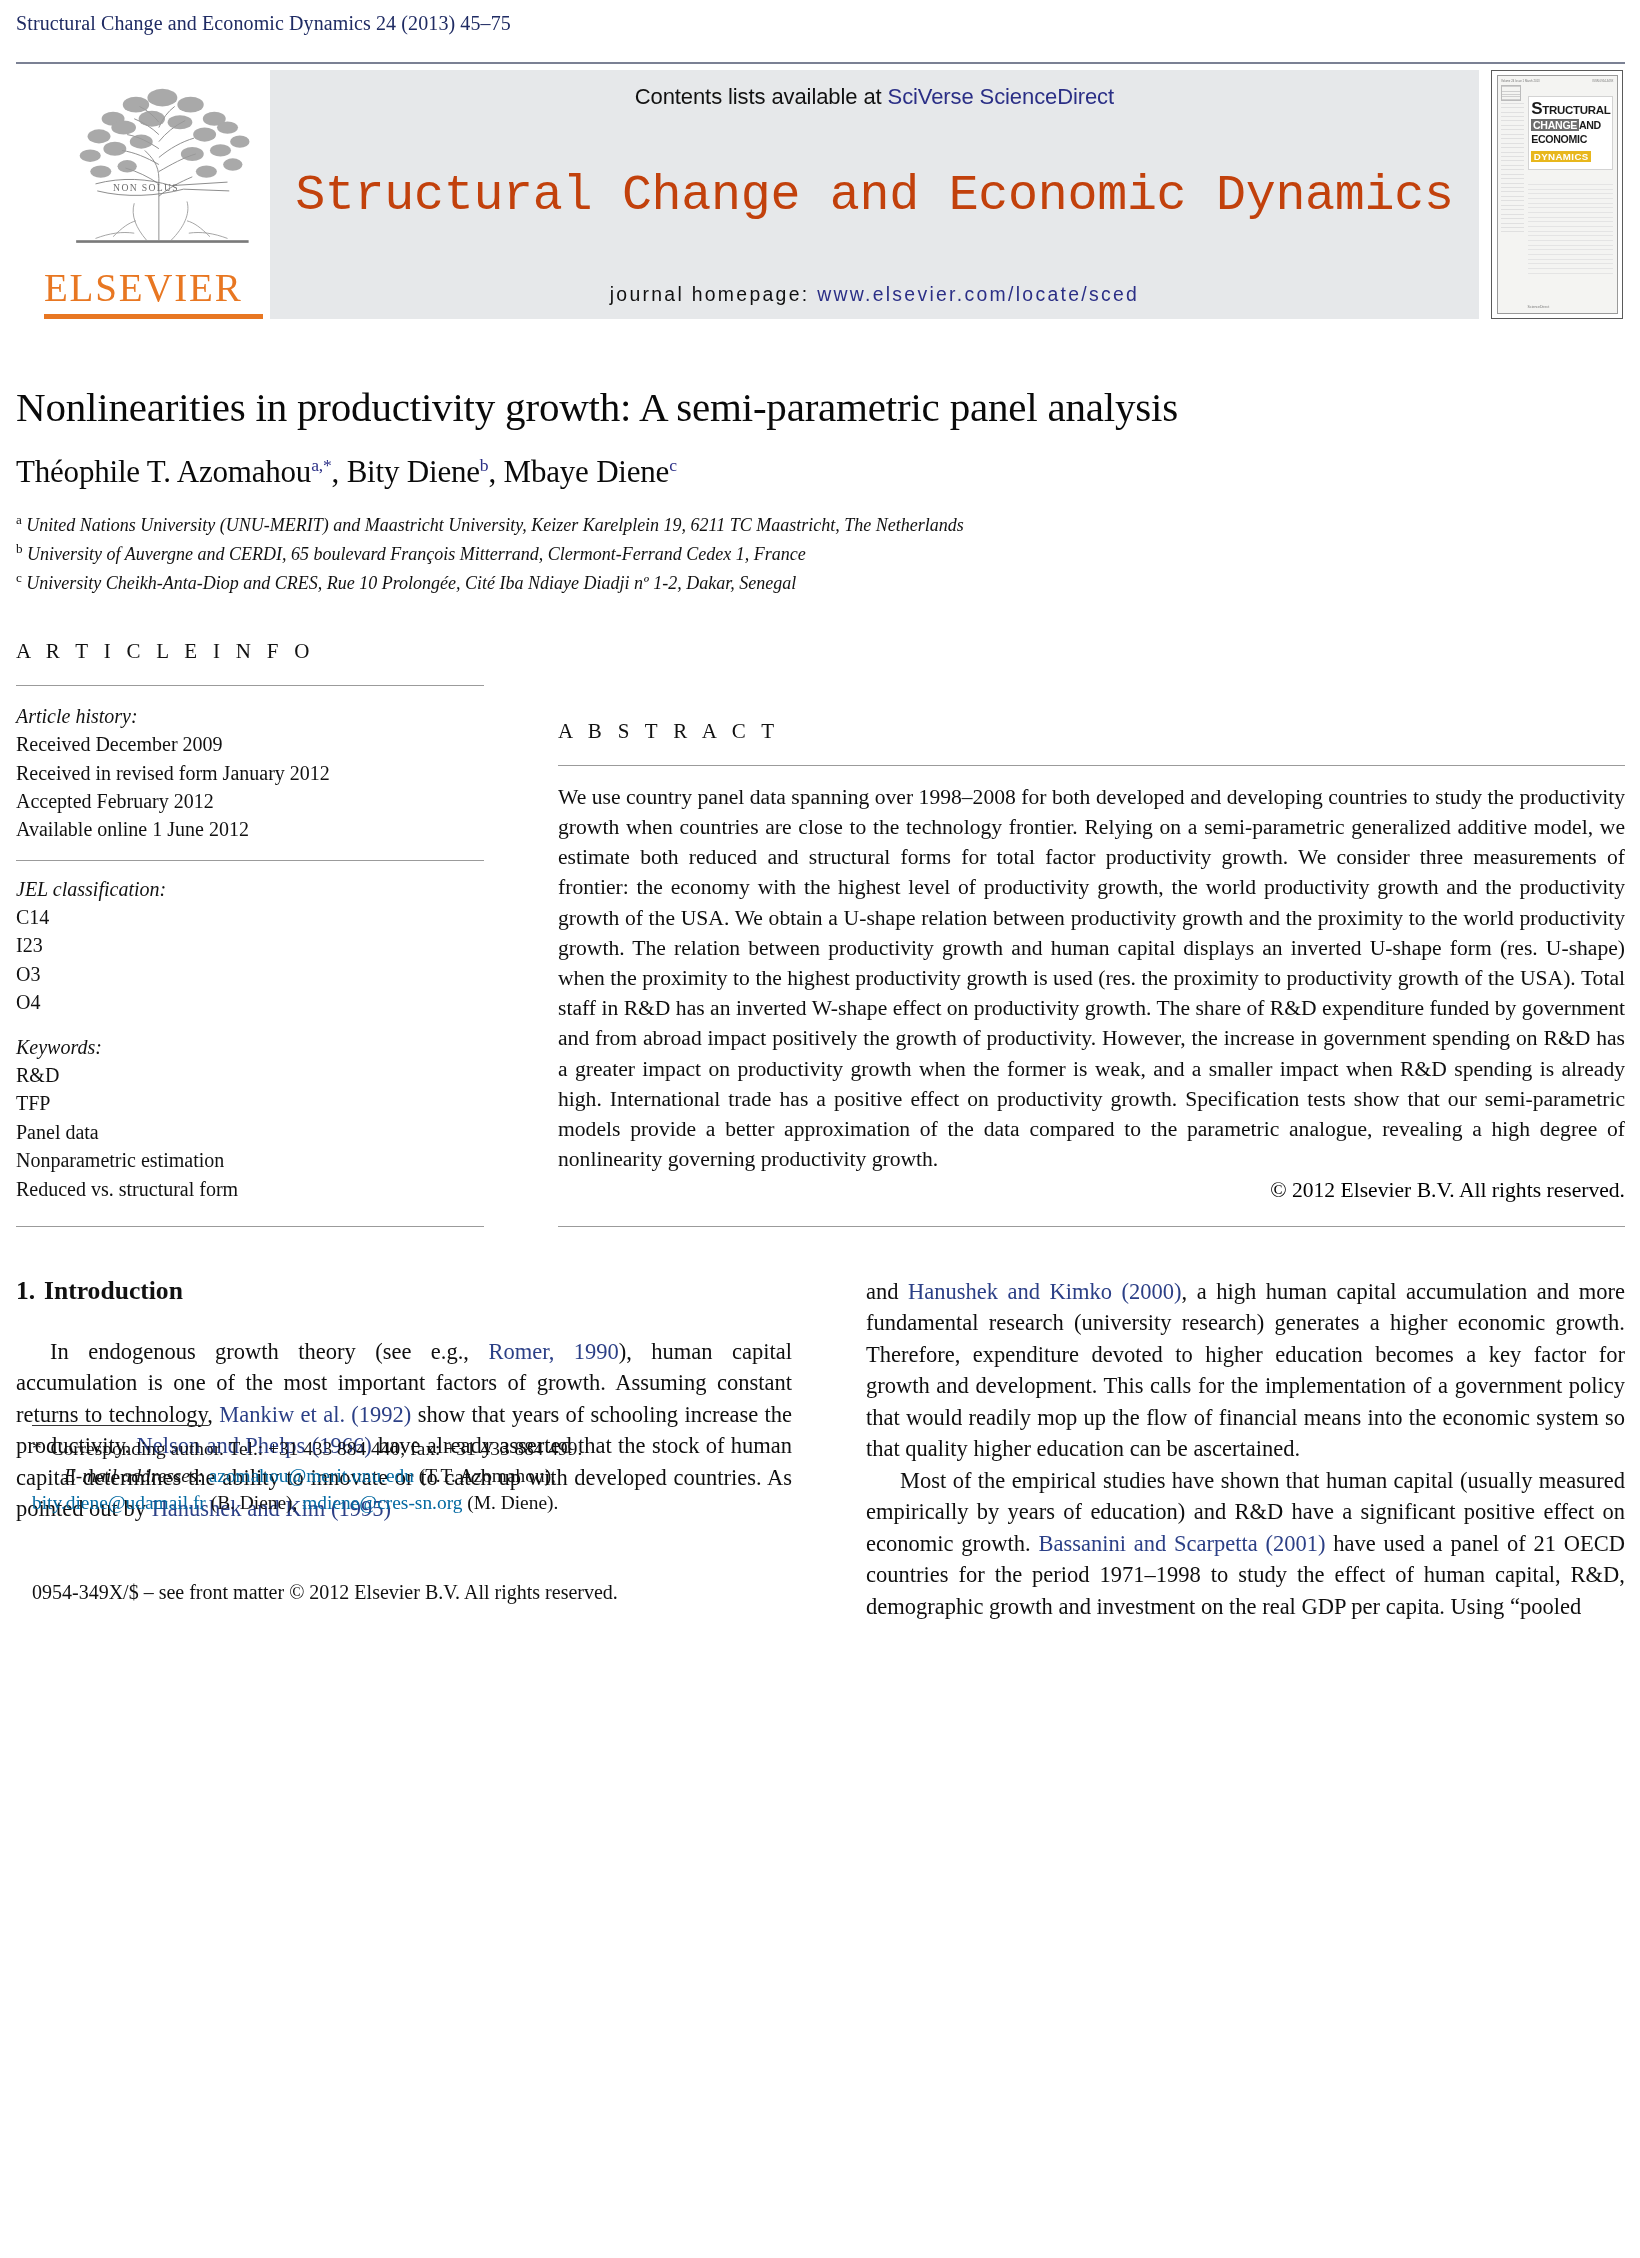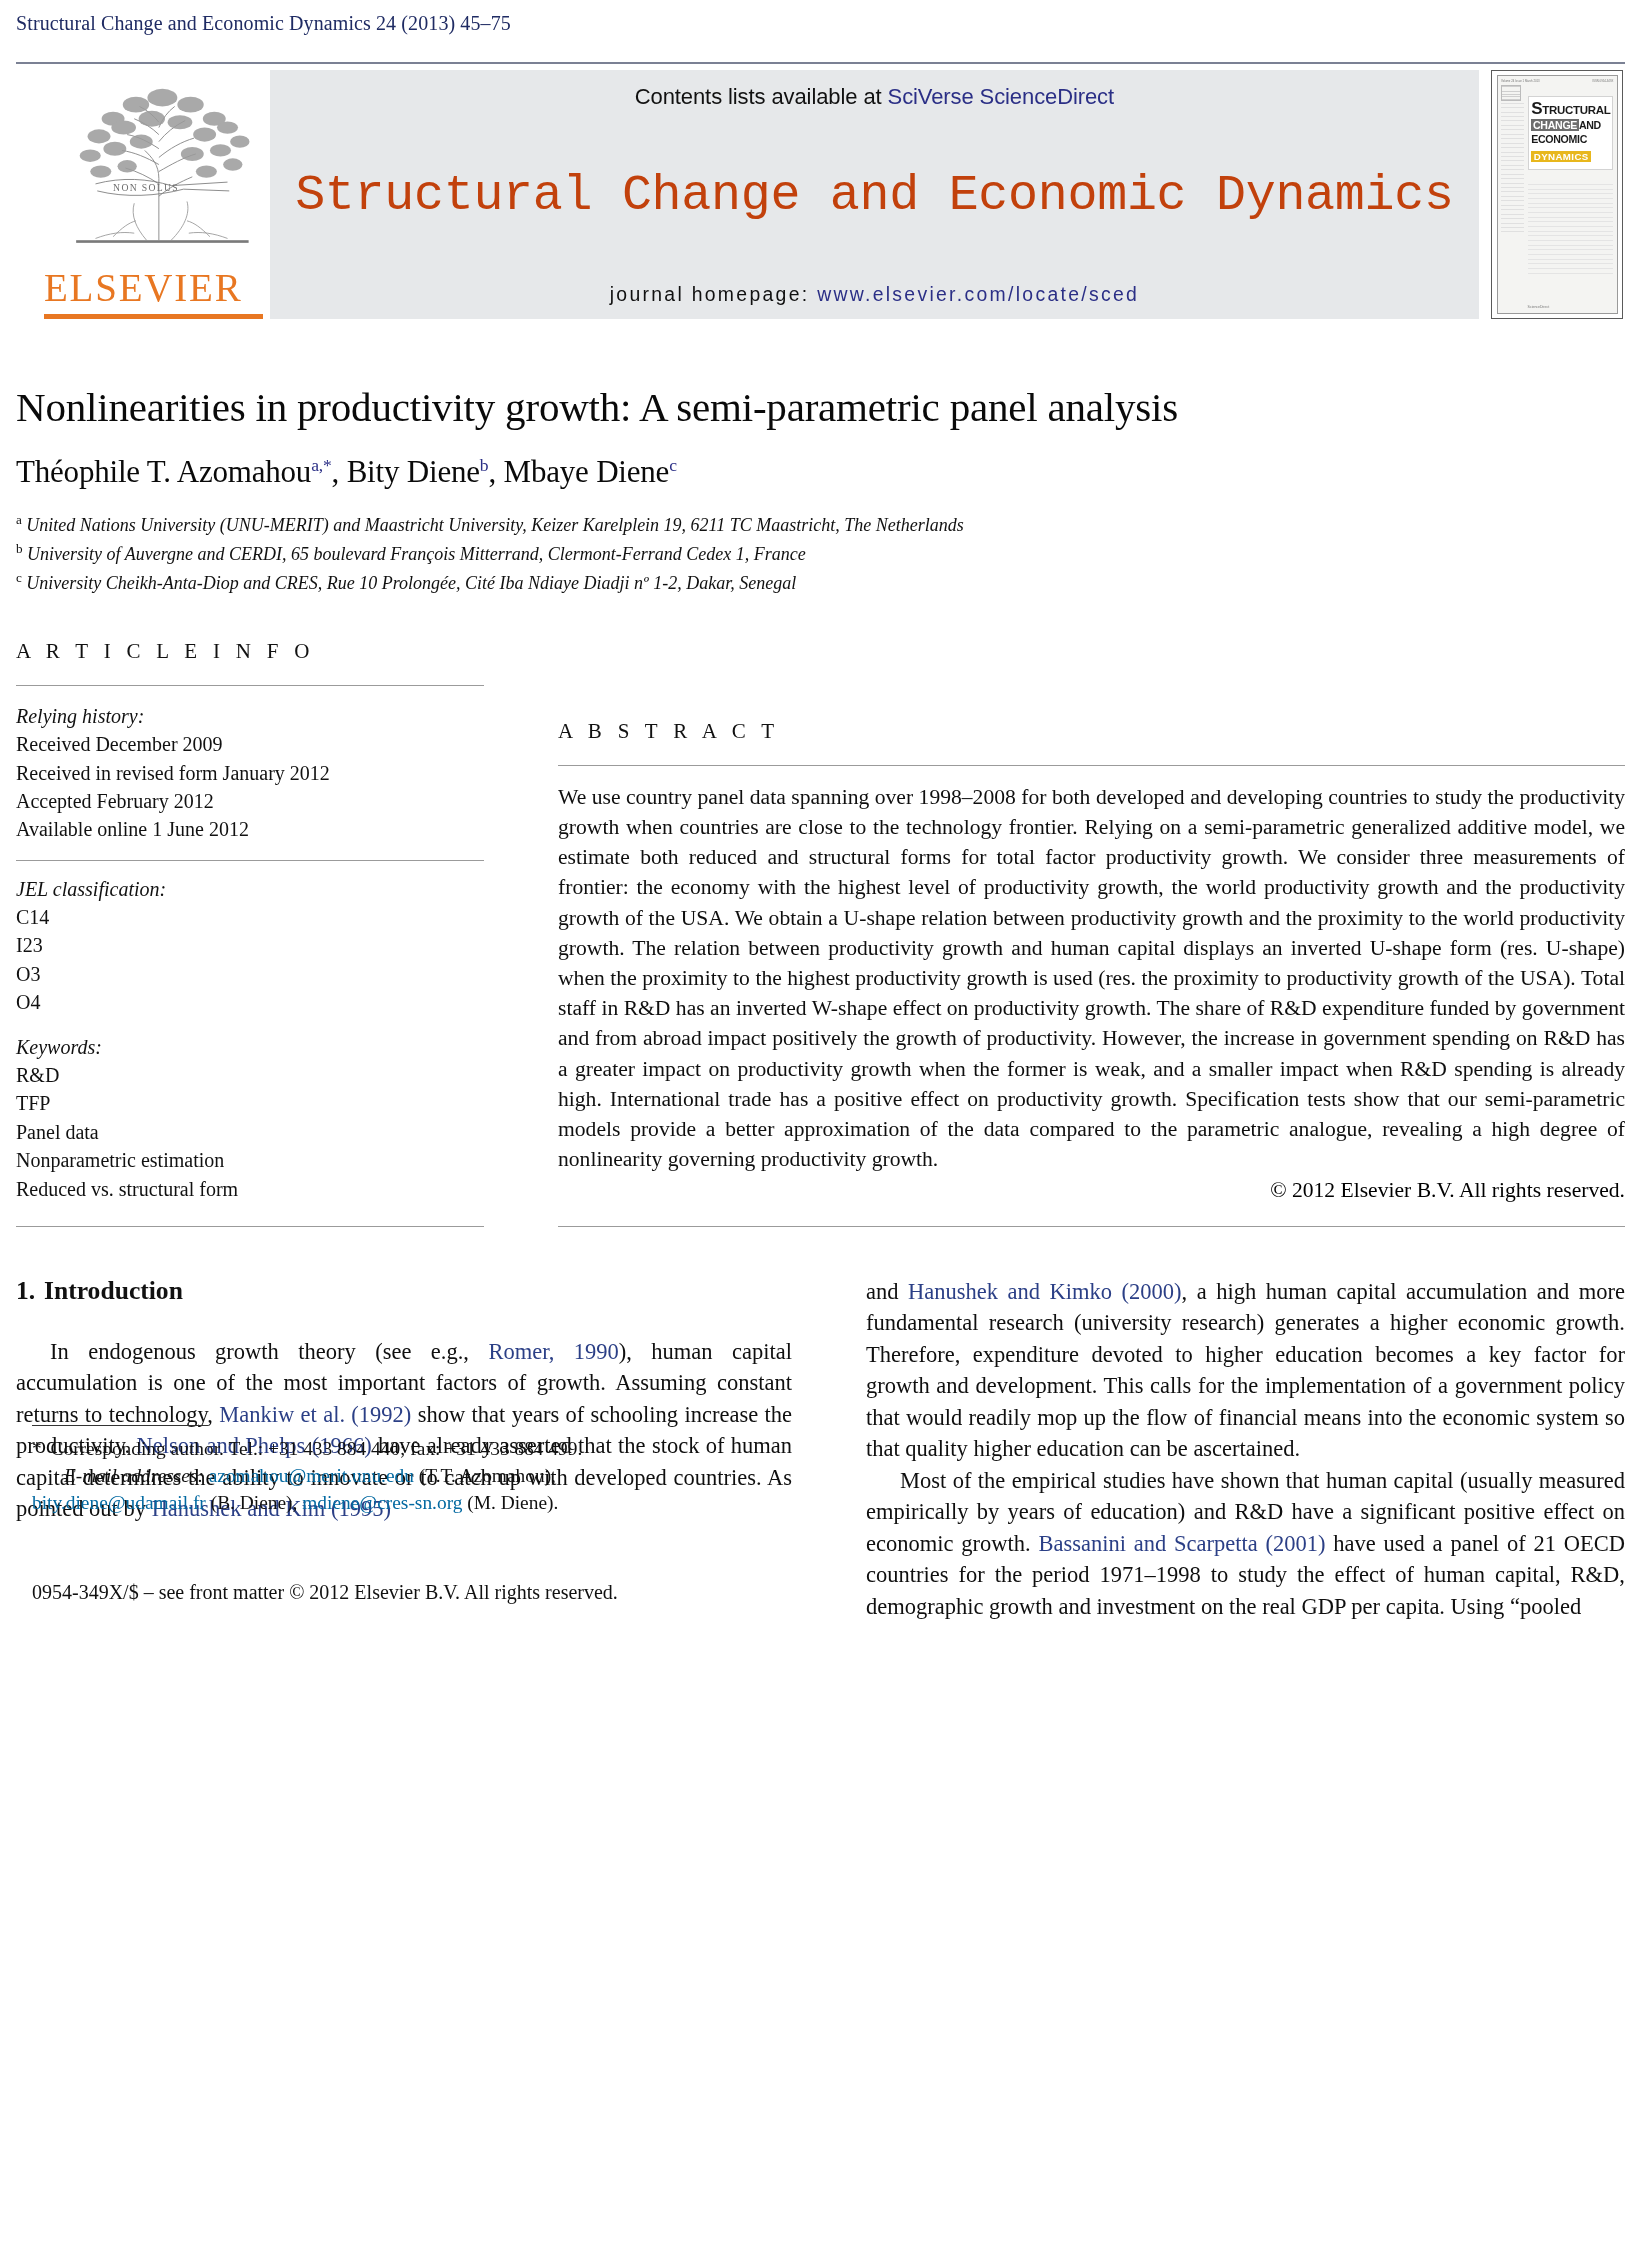--- a/index.html
+++ b/index.html
@@ -535,21 +535,21 @@
       <div><sup>c</sup> <span>University Cheikh-Anta-Diop and CRES, Rue 10 Prolongée, Cité Iba Ndiaye Diadji nº 1-2, Dakar, Senegal</span></div>
     </div>
   </div>
 
   <div class="info-abstract">
 
     <div class="col-info">
       <div class="sec-head">A R T I C L E   I N F O</div>
       <hr class="hr-thin">
       <div class="info-text">
-        <div class="it">Relying history:</div>
+        <div class="it">Article history:</div>
         <div>Received December 2009</div>
         <div>Received in revised form January 2012</div>
         <div>Accepted February 2012</div>
         <div>Available online 1 June 2012</div>
       </div>
       <hr class="hr-thin tight">
       <div class="info-text">
         <div class="it">JEL classification:</div>
         <div>C14</div>
         <div>I23</div>

